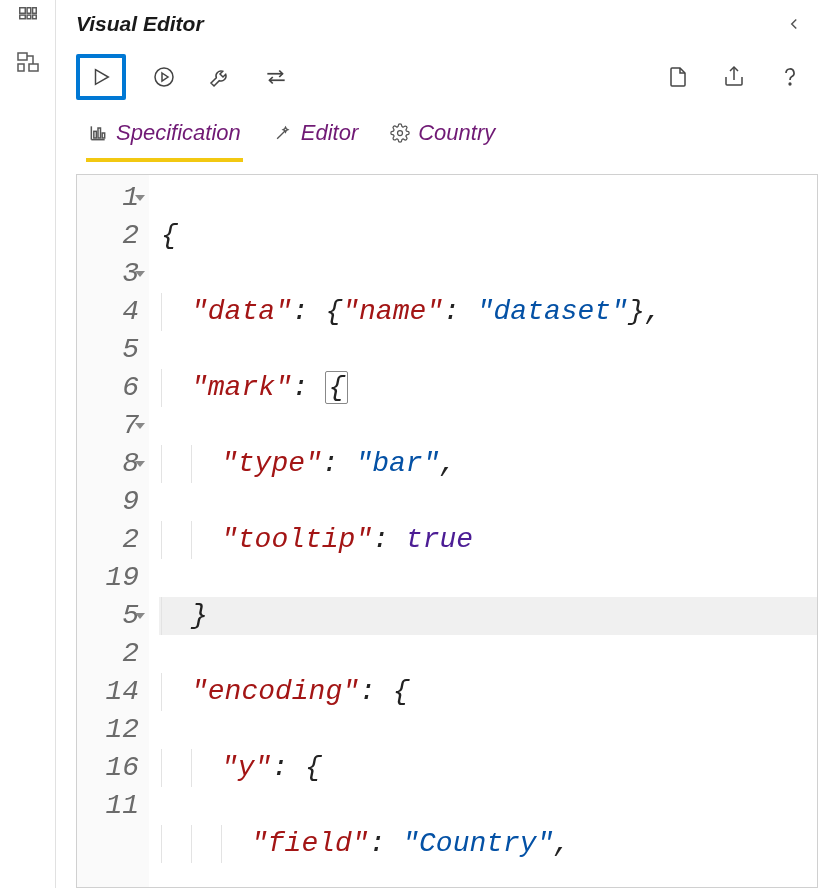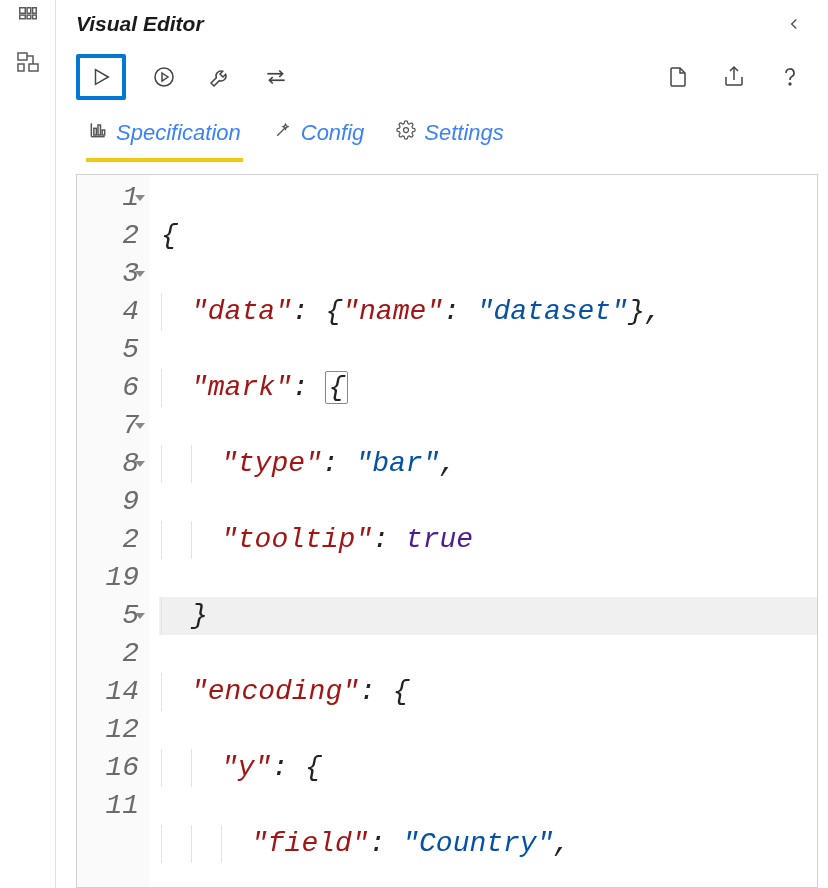--- a/index.html
+++ b/index.html
@@ -82,24 +82,24 @@
       height: 46px;
       border: 4px solid #0078d4;
     }
     .tabs {
       display: flex;
       gap: 28px;
       padding: 4px 10px 0 10px;
     }
     .tab {
       display: flex;
-      align-items: flex-start;
+      align-items: center;
       gap: 8px;
       font-size: 22px;
-      color: #3b82f6;
+      color: #701a75;
       padding: 6px 2px 12px 2px;
       cursor: pointer;
       border-bottom: 4px solid transparent;
     }
     .tab.active {
       border-bottom: 4px solid #f2c811;
       font-weight: 400;
     }
     .tab-icon {
       display: flex;
@@ -257,30 +257,30 @@
       </span>
       <span>Specification</span>
     </div>
     <div class="tab">
       <span class="tab-icon">
         <svg width="20" height="20" viewBox="0 0 24 24" fill="none" stroke="currentColor" stroke-width="1.6">
           <path d="M5 19 L15 9"></path>
             <path d="M15 5 l1 2 2 1-2 1-1 2-1-2-2-1 2-1z"></path>
         </svg>
       </span>
-      <span>Config</span>
+      <span>Editor</span>
     </div>
     <div class="tab">
       <span class="tab-icon">
         <svg width="20" height="20" viewBox="0 0 24 24" fill="none" stroke="currentColor" stroke-width="1.5">
           <circle cx="12" cy="12" r="3"></circle>
           <path d="M19.4 15a1.7 1.7 0 0 0 .34 1.87l.06.06a2 2 0 1 1-2.83 2.83l-.06-.06a1.7 1.7 0 0 0-1.87-.34 1.7 1.7 0 0 0-1 1.56V21a2 2 0 1 1-4 0v-.09a1.7 1.7 0 0 0-1-1.56 1.7 1.7 0 0 0-1.87.34l-.06.06a2 2 0 1 1-2.83-2.83l.06-.06a1.7 1.7 0 0 0 .34-1.87 1.7 1.7 0 0 0-1.56-1H3a2 2 0 1 1 0-4h.09a1.7 1.7 0 0 0 1.56-1 1.7 1.7 0 0 0-.34-1.87l-.06-.06a2 2 0 1 1 2.83-2.83l.06.06a1.7 1.7 0 0 0 1.87.34H9a1.7 1.7 0 0 0 1-1.56V3a2 2 0 1 1 4 0v.09a1.7 1.7 0 0 0 1 1.56 1.7 1.7 0 0 0 1.87-.34l.06-.06a2 2 0 1 1 2.83 2.83l-.06.06a1.7 1.7 0 0 0-.34 1.87V9a1.7 1.7 0 0 0 1.56 1H21a2 2 0 1 1 0 4h-.09a1.7 1.7 0 0 0-1.56 1z"></path>
         </svg>
       </span>
-      <span>Settings</span>
+      <span>Country</span>
     </div>
   </div>
 
   <div class="editor-wrap">
     <div class="gutter" id="gutter">
         <div class="ln fold">1</div>
         <div class="ln">2</div>
         <div class="ln fold">3</div>
         <div class="ln">4</div>
         <div class="ln">5</div>

